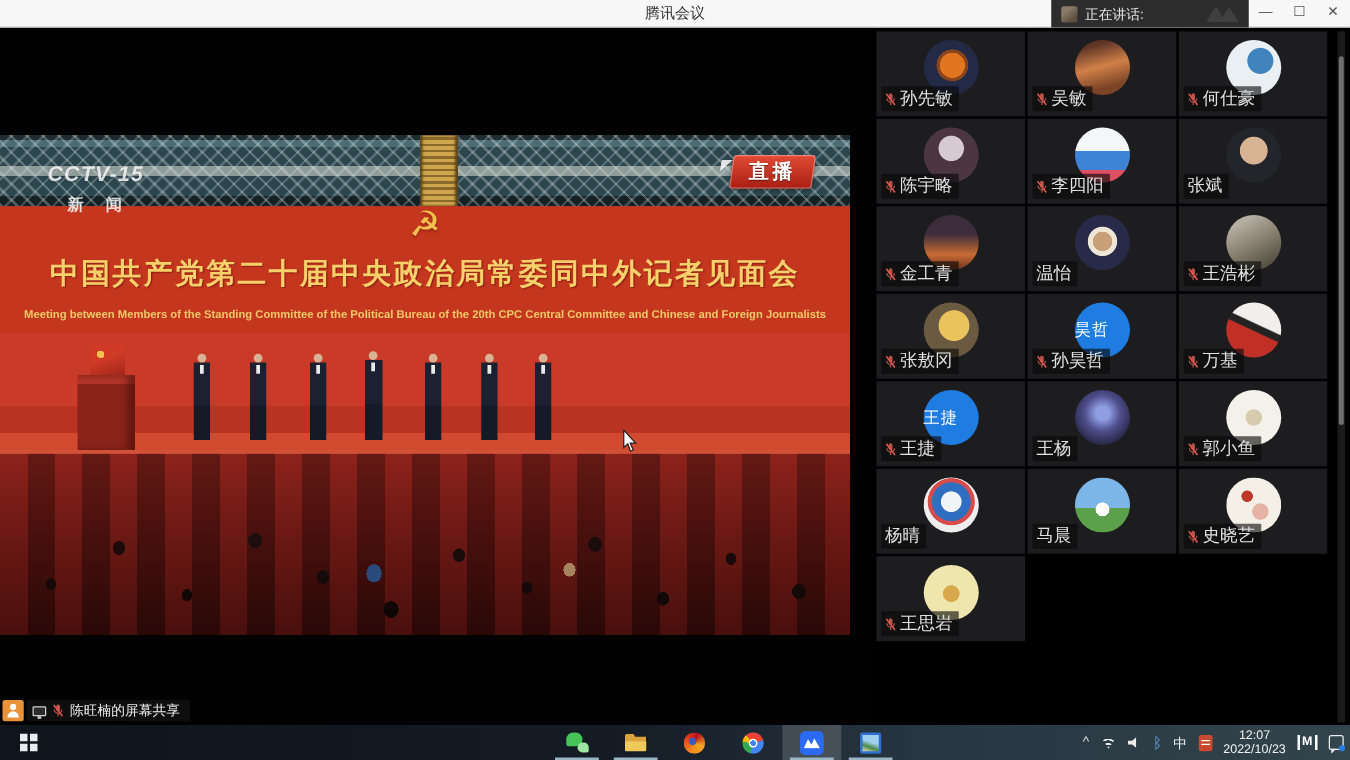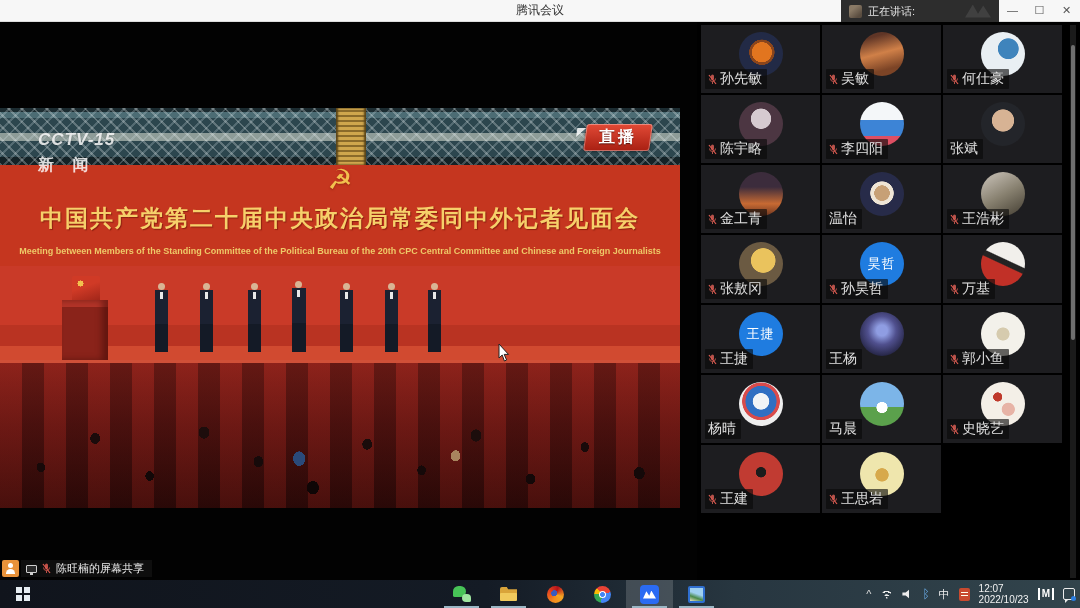--- a/index.html
+++ b/index.html
@@ -56,21 +56,21 @@
       radial-gradient(9px 10px at 70% 50%, #1c0d0c 60%, transparent 61%),
       radial-gradient(8px 9px at 78% 80%, #130808 60%, transparent 61%),
       radial-gradient(7px 8px at 86% 58%, #180a0a 60%, transparent 61%),
       radial-gradient(9px 10px at 94% 76%, #140909 60%, transparent 61%),
       radial-gradient(10px 12px at 44% 66%, #2a4a7a 60%, transparent 61%),
       radial-gradient(8px 9px at 67% 64%, #a8845e 60%, transparent 61%),
       repeating-linear-gradient(90deg, rgba(150,30,24,.28) 0 22px, rgba(40,6,6,.38) 22px 44px),
       linear-gradient(180deg,#8a241c 0%,#5e1713 42%,#2a0a08 100%); }
   .cctv-mark { position:absolute; left:38px; top:22px; color:rgba(255,255,255,.82); }
   .cctv-line1 { font-size:17px; font-weight:bold; font-style:italic; letter-spacing:1px; text-shadow:0 0 2px rgba(0,0,0,.3); }
-  .cctv-line2 { font-size:16px; font-weight:bold; letter-spacing:7px; margin-top:5px; }
+  .cctv-line2 { font-size:13px; font-weight:bold; letter-spacing:7px; margin-top:5px; margin-left:16px; }
   .live-badge { position:absolute; left:585px; top:16px; width:66px; height:27px; background:linear-gradient(180deg,#e24a36,#a81f12);
     transform:skewX(-8deg); border-radius:3px; box-shadow:0 1px 3px rgba(0,0,0,.4), inset 0 0 0 1px rgba(255,255,255,.35);
     display:flex; align-items:center; justify-content:center; }
   .live-badge::before { content:""; position:absolute; left:-9px; top:4px; border-style:solid; border-width:9px 9px 0 0; border-color:rgba(255,255,255,.85) transparent transparent transparent; }
   .live-text { color:#fff; font-size:16px; font-weight:bold; letter-spacing:3px; transform:skewX(8deg); text-shadow:0 1px 1px rgba(0,0,0,.5); }
   .cursor-svg { position:absolute; left:498px; top:236px; }
 
   
   .share-tag { position:absolute; left:2px; top:538px; height:17px; display:flex; align-items:center; gap:2px; z-index:5; }
   .presenter-icon { width:17px; height:17px; background:#e8923a; border-radius:2px; position:relative; }
@@ -79,21 +79,21 @@
   .share-pill { height:17px; background:rgba(16,16,16,.88); display:flex; align-items:center; gap:5px; padding:0 8px 0 5px; }
   .monitor-ico { width:11px; height:8px; border:1px solid #cfcfcf; border-radius:1px; position:relative; background:rgba(255,255,255,.12); }
   .monitor-ico::after { content:""; position:absolute; left:3px; bottom:-3px; width:3px; height:2px; background:#cfcfcf; }
   .share-label { font-size:11px; color:#ececec; white-space:nowrap; }
 
   
   .grid { position:absolute; left:701px; top:3px; width:361px; height:555px; overflow:hidden;
     display:grid; grid-template-columns:repeat(3,119px); grid-auto-rows:68px; gap:2px; }
   .tile { position:relative; background:#1d1d20; overflow:hidden; }
   .avatar { position:absolute; left:50%; top:7px; transform:translateX(-50%); width:44px; height:44px; border-radius:50%;
-    display:flex; align-items:center; justify-content:center; }
+    display:flex; align-items:center; }
   .avatar-text { color:#fff; font-size:13px; letter-spacing:1px; }
   .name-tag { position:absolute; left:4px; bottom:4px; max-width:108px; display:flex; align-items:center; gap:3px;
     background:rgba(8,8,8,.62); padding:1px 5px 1px 3px; border-radius:1px; }
   .tile-name { font-size:14px; color:#e0e0e0; white-space:nowrap; overflow:hidden; }
   .scrollbar { position:absolute; left:1070px; top:3px; width:6px; height:553px; background:#1a1a1a; }
   .scroll-thumb { position:absolute; left:1px; top:20px; width:4px; height:295px; background:#6f6f6f; border-radius:2px; }
 
   
   .taskbar { position:absolute; top:580px; left:0; width:1080px; height:28px; z-index:40;
     background:linear-gradient(90deg,#10141c 0%,#141b25 45%,#273640 68%,#32444c 100%); }
@@ -121,21 +121,21 @@
   .tray { position:absolute; right:5px; top:0; height:28px; display:flex; align-items:center; gap:9px; color:#ececec; }
   .tray-chevron { font-size:11px; color:#dcdcdc; }
   .wifi-ico { width:13px; height:10px;
     background:radial-gradient(circle at 50% 100%, #ececec 1.5px, transparent 2px 3.2px, #ececec 3.4px 4.4px, transparent 4.8px 6.6px, #ececec 6.8px 7.8px, transparent 8.2px);
     clip-path:polygon(50% 100%,0 0,100% 0); }
   .vol-ico { width:11px; height:10px; background:#ececec; clip-path:polygon(0 35%,30% 35%,60% 8%,60% 92%,30% 65%,0 65%); }
   .bt-ico { font-size:12px; color:#6cb0ee; line-height:10px; }
   .ime-ico { font-size:11px; color:#f2f2f2; }
   .redapp-ico { width:11px; height:13px; background:#c94a2f; border-radius:2px; position:relative; }
   .redapp-ico::after { content:""; position:absolute; left:2px; top:4px; width:7px; height:1.5px; background:#ffe; box-shadow:0 3px #ffe; }
-  .clock { text-align:left; font-size:10px; line-height:11px; color:#f2f2f2; }
+  .clock { text-align:center; font-size:10px; line-height:11px; color:#f2f2f2; }
   .imlogo-ico { font-size:10px; font-weight:bold; color:#fff; border-left:2px solid #fff; border-right:2px solid #fff; padding:0 2px; height:12px; line-height:12px; }
   .notif-ico { width:12px; height:12px; border:1.2px solid #ececec; border-radius:2px; position:relative; background:transparent; }
   .notif-ico::before { content:""; position:absolute; left:1px; bottom:-4px; width:0; height:0; border-style:solid; border-width:4px 4px 0 0; border-color:#ececec transparent transparent transparent; }
   .notif-ico::after { content:""; position:absolute; right:-2px; bottom:-2px; width:5px; height:5px; border-radius:50%; background:#2a7de0; }
 </style>
 </head>
 <body>
 
 <div class="stage-root">
 
@@ -449,34 +449,20 @@
         <rect x="3" y="0.5" width="3" height="5.5" rx="1.5" fill="#b6524a"></rect>
         <path d="M1.5 4.5a3 3 0 0 0 6 0" fill="none" stroke="#b6524a" stroke-width="1"></path>
         <line x1="4.5" y1="7.5" x2="4.5" y2="10" stroke="#b6524a" stroke-width="1"></line>
         <line x1="1" y1="1" x2="8" y2="10" stroke="#e05a50" stroke-width="1.2"></line>
       </svg>
       <span class="tile-name">史晓艺</span>
     </div>
   </div>
 
 
-  <div class="tile">
-    <div class="avatar" style="background: radial-gradient(circle at 50% 46%, rgb(28, 28, 28) 0px, rgb(28, 28, 28) 15%, rgb(193, 59, 50) 17%);">
-      <span class="avatar-text"></span>
-    </div>
-    <div class="name-tag">
-      <svg class="mic-icon" width="9" height="11" viewBox="0 0 9 11">
-        <rect x="3" y="0.5" width="3" height="5.5" rx="1.5" fill="#b6524a"></rect>
-        <path d="M1.5 4.5a3 3 0 0 0 6 0" fill="none" stroke="#b6524a" stroke-width="1"></path>
-        <line x1="4.5" y1="7.5" x2="4.5" y2="10" stroke="#b6524a" stroke-width="1"></line>
-        <line x1="1" y1="1" x2="8" y2="10" stroke="#e05a50" stroke-width="1.2"></line>
-      </svg>
-      <span class="tile-name">王建</span>
-    </div>
-  </div>
 
   <div class="tile">
     <div class="avatar" style="background: radial-gradient(circle at 50% 52%, rgb(215, 169, 75) 0px, rgb(215, 169, 75) 20%, rgb(239, 230, 173) 22%);">
       <span class="avatar-text"></span>
     </div>
     <div class="name-tag">
       <svg class="mic-icon" width="9" height="11" viewBox="0 0 9 11">
         <rect x="3" y="0.5" width="3" height="5.5" rx="1.5" fill="#b6524a"></rect>
         <path d="M1.5 4.5a3 3 0 0 0 6 0" fill="none" stroke="#b6524a" stroke-width="1"></path>
         <line x1="4.5" y1="7.5" x2="4.5" y2="10" stroke="#b6524a" stroke-width="1"></line>

